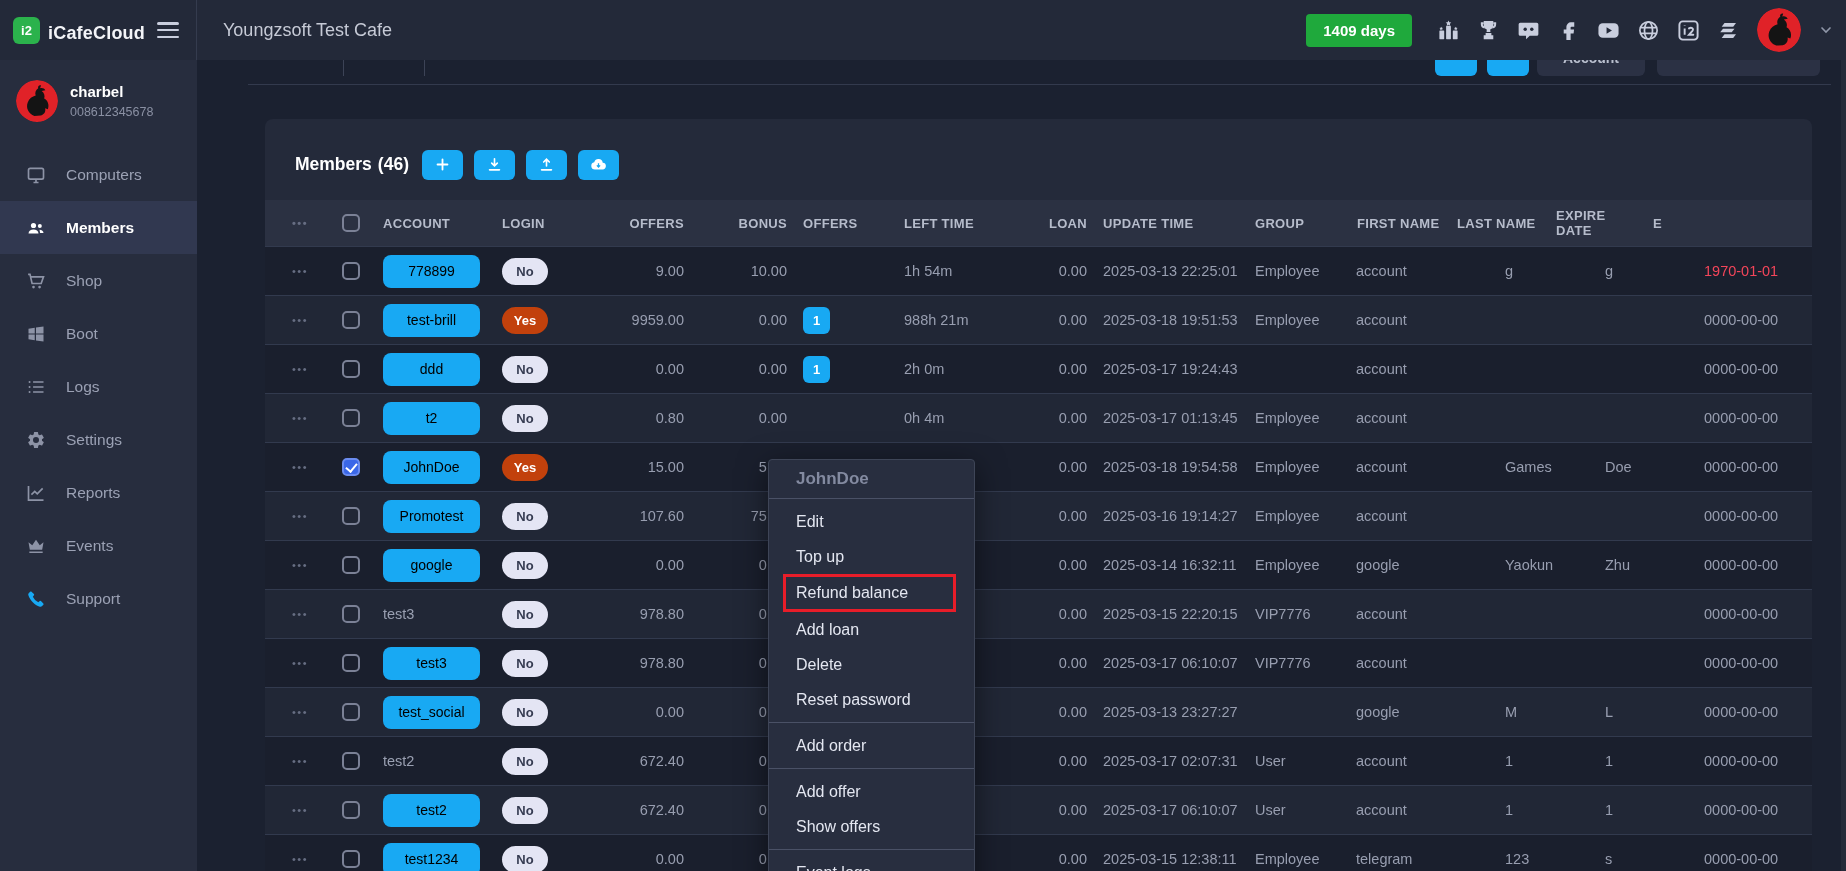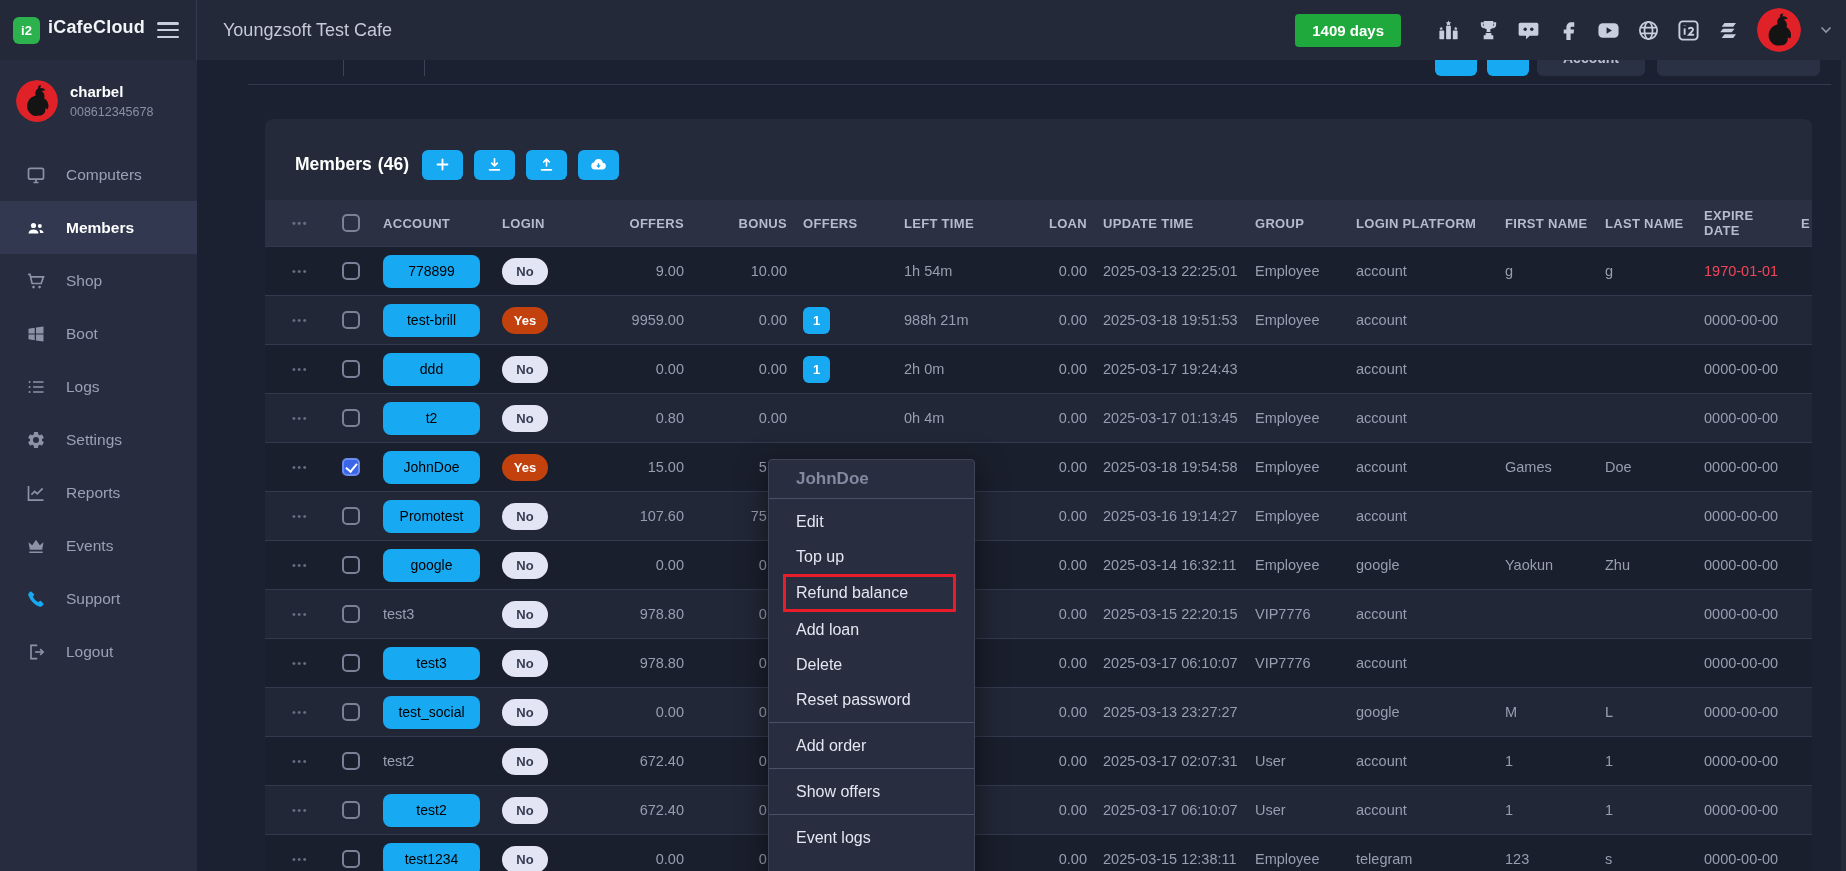--- a/index.html
+++ b/index.html
@@ -5,30 +5,30 @@
   html,body{margin:0;padding:0}
   body{width:1846px;height:871px;position:relative;overflow:hidden;background:#1b2130;
        font-family:"Liberation Sans","DejaVu Sans",sans-serif;-webkit-font-smoothing:antialiased}
   svg{display:block}
 
   
   .topbar{position:absolute;left:0;top:0;width:100%;height:60px;background:#232939;z-index:40;
           display:flex;align-items:center;box-sizing:border-box}
   .brand-area{width:197px;height:100%;display:flex;align-items:center;justify-content:space-between;
               padding:0 17px 0 13px;box-sizing:border-box;border-right:1px solid #343b4e;flex:none}
-  .logo{display:flex;align-items:flex-start;gap:8px}
+  .logo{display:flex;align-items:flex-end;gap:8px}
   .logo-badge{width:27px;height:27px;background:#2bb24c;border-radius:6px;color:#fff;font-weight:bold;
               font-size:13px;display:flex;align-items:center;justify-content:center}
   .brand-name{color:#f3f4f8;font-size:18px;font-weight:bold;letter-spacing:.2px}
   .hamburger{width:22px;height:16px;display:flex;flex-direction:column;justify-content:space-between;cursor:pointer}
   .hamburger span{height:2.5px;background:#c9cede;border-radius:2px}
   .cafe-name{color:#c6cad6;font-size:18px;margin-left:26px}
   .topbar-right{margin-left:auto;display:flex;align-items:center;gap:17px;padding-right:12px}
   .days-badge{background:#1fa93c;color:#fff;font-weight:bold;font-size:15px;padding:8px 17px;
-              border-radius:4px;margin-right:19px;cursor:pointer}
+              border-radius:4px;margin-right:8px;cursor:pointer}
   .tb-icon{width:23px;height:23px;color:#c9cede;cursor:pointer}
   .tb-icon svg{width:100%;height:100%}
   .avatar{width:44px;height:44px;border-radius:50%;overflow:hidden;flex:none;cursor:pointer}
   .avatar svg{width:100%;height:100%}
   .chev{width:16px;height:16px;color:#8f96a8;cursor:pointer}
   .chev svg{width:100%;height:100%}
 
   
   .sidebar{position:absolute;left:0;top:60px;width:197px;bottom:0;background:#272d3e;z-index:30}
   .profile{display:flex;align-items:center;gap:12px;padding:20px 12px 16px 16px}
@@ -300,30 +300,20 @@
         <span class="nav-label">Events</span>
       </div>
       <div class="nav-item">
         <span class="nav-ico accent">
           <svg viewBox="0 0 24 24" fill="currentColor">
             <path d="M6.6 3.2l2.9 2.9c.4.4.42 1.02.05 1.45L8.2 9.2a13.2 13.2 0 006.6 6.6l1.65-1.35a1.05 1.05 0 011.45.05l2.9 2.9c.45.45.45 1.15 0 1.6l-1.5 1.5c-.7.7-1.75 1-2.7.65C10.2 18.9 5.1 13.8 2.85 7.4c-.35-.95-.05-2 .65-2.7L5 3.2c.45-.45 1.15-.45 1.6 0z"></path>
           </svg>
         </span>
         <span class="nav-label">Support</span>
       </div>
-      <div class="nav-item">
-        <span class="nav-ico">
-          <svg viewBox="0 0 24 24" fill="none" stroke="currentColor" stroke-width="2">
-            <path d="M13.5 4H6v16h7.5"></path>
-            <path d="M11 12h9.5"></path>
-            <path d="M17 8.5L20.5 12 17 15.5"></path>
-          </svg>
-        </span>
-        <span class="nav-label">Logout</span>
-      </div>
     </div>
 </div>
 
 <div class="main">
   <div class="tab-tick" id="tick1"></div>
   <div class="tab-tick" id="tick2"></div>
   <div class="top-divider"></div>
   <div class="tp-btn" id="tpb1"></div>
   <div class="tp-btn" id="tpb2"></div>
   <div class="tp-field" id="tpf1">
@@ -378,21 +368,20 @@
         </div>
         <div class="th c2">ACCOUNT</div>
         <div class="th c3">LOGIN</div>
         <div class="th c4">OFFERS</div>
         <div class="th c5">BONUS</div>
         <div class="th c6">OFFERS</div>
         <div class="th c7">LEFT TIME</div>
         <div class="th c8">LOAN</div>
         <div class="th c9">UPDATE TIME</div>
         <div class="th c10">GROUP</div>
-        <div class="th c11">LOGIN PLATFORM</div>
         <div class="th c12">FIRST NAME</div>
         <div class="th c13">LAST NAME</div>
         <div class="th c14">EXPIRE DATE</div>
         <div class="th c15">E</div>
       </div>
     <div id="tbody">
         <div class="trow">
           <div class="td c0">
             <span class="dots">•••</span>
           </div>
@@ -749,20 +738,21 @@
         <div class="ctx-item">Add loan</div>
         <div class="ctx-item">Delete</div>
         <div class="ctx-item">Reset password</div>
       </div>
       <div class="ctx-div"></div>
       <div class="ctx-group">
         <div class="ctx-item">Add order</div>
       </div>
       <div class="ctx-div"></div>
       <div class="ctx-group">
+        <div class="ctx-item">Add offer</div>
         <div class="ctx-item">Show offers</div>
       </div>
       <div class="ctx-div"></div>
       <div class="ctx-group">
         <div class="ctx-item">Event logs</div>
       </div>
     </div>
 </div>
 
 <div class="vscroll"></div>

